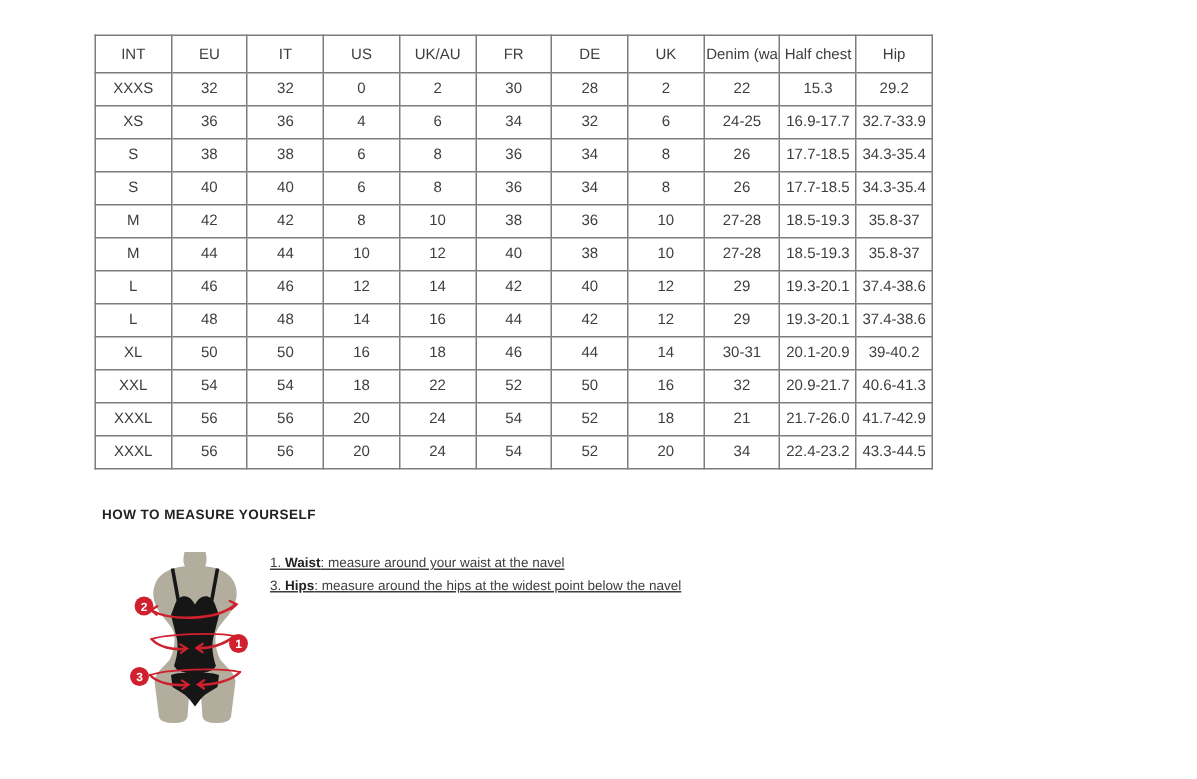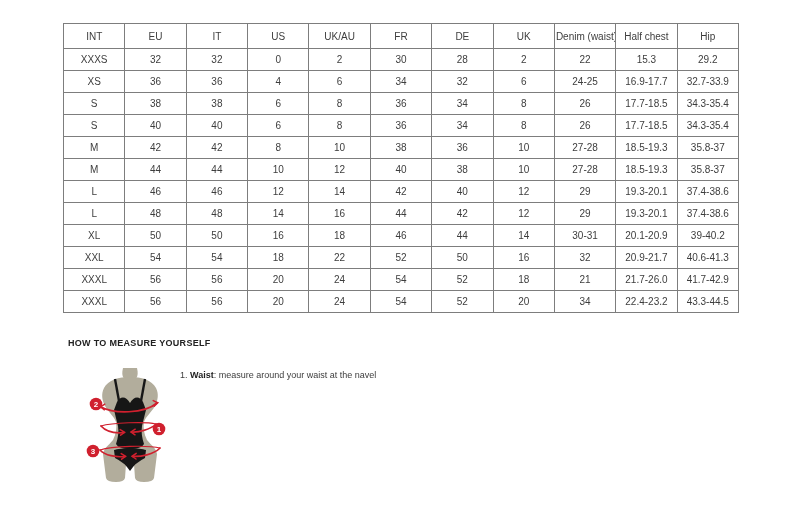--- a/index.html
+++ b/index.html
@@ -17,21 +17,21 @@
     width: 798px;
     height: 519px;
     background: #ffffff;
   }
 
   
   table.size-chart {
     position: absolute;
     left: 63px;
     top: 23px;
-    width: 676px;
+    width: 559px;
     border-collapse: collapse;
     table-layout: fixed;
     border: 1.5px solid #5f5f5f;
   }
   table.size-chart th,
   table.size-chart td {
     border: 1px solid #7d7d7d;
     text-align: center;
     vertical-align: middle;
     font-size: 10px;
@@ -64,20 +64,21 @@
   .measure-instructions {
     position: absolute;
     left: 180px;
     top: 368px;
     font-size: 9px;
     color: #3d3d3d;
   }
   .instruction-line {
     line-height: 15px;
     white-space: nowrap;
+    text-decoration: underline;
   }
   .instruction-line .num { color: #3d3d3d; }
   .instruction-line .lbl { font-weight: 700; color: #222222; }
 
   svg text.badge-num {
     font-family: "Liberation Sans", sans-serif;
     font-size: 8px;
     font-weight: 700;
     fill: #ffffff;
   }
@@ -339,15 +340,16 @@
       <text class="badge-num" x="75" y="66" text-anchor="middle">1</text>
     </g>
     <g>
       <circle cx="9" cy="85" r="6.3" fill="#d0202e"></circle>
       <text class="badge-num" x="9" y="88" text-anchor="middle">3</text>
     </g>
   </svg>
 
   <div class="measure-instructions">
       <div class="instruction-line"><span class="num">1. </span><span class="lbl">Waist</span><span>: measure around your waist at the navel</span></div>
+      <div class="instruction-line"><span class="num">3. </span><span class="lbl">Hips</span><span>: measure around the hips at the widest point below the navel</span></div>
     </div>
 
 </div>
 
 </body></html>

